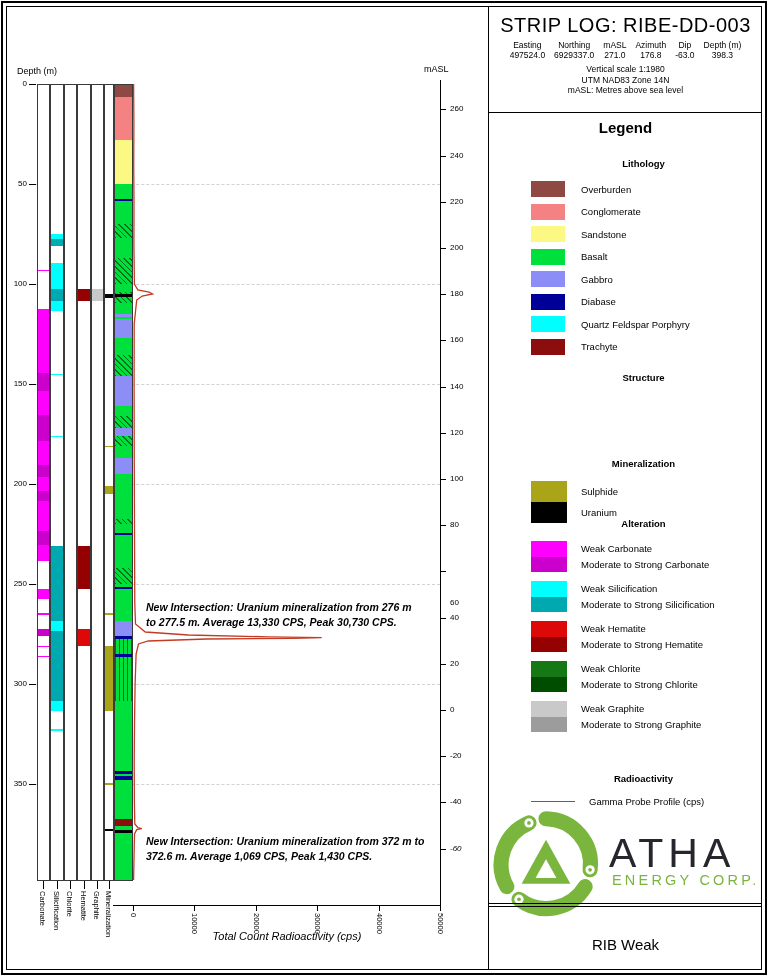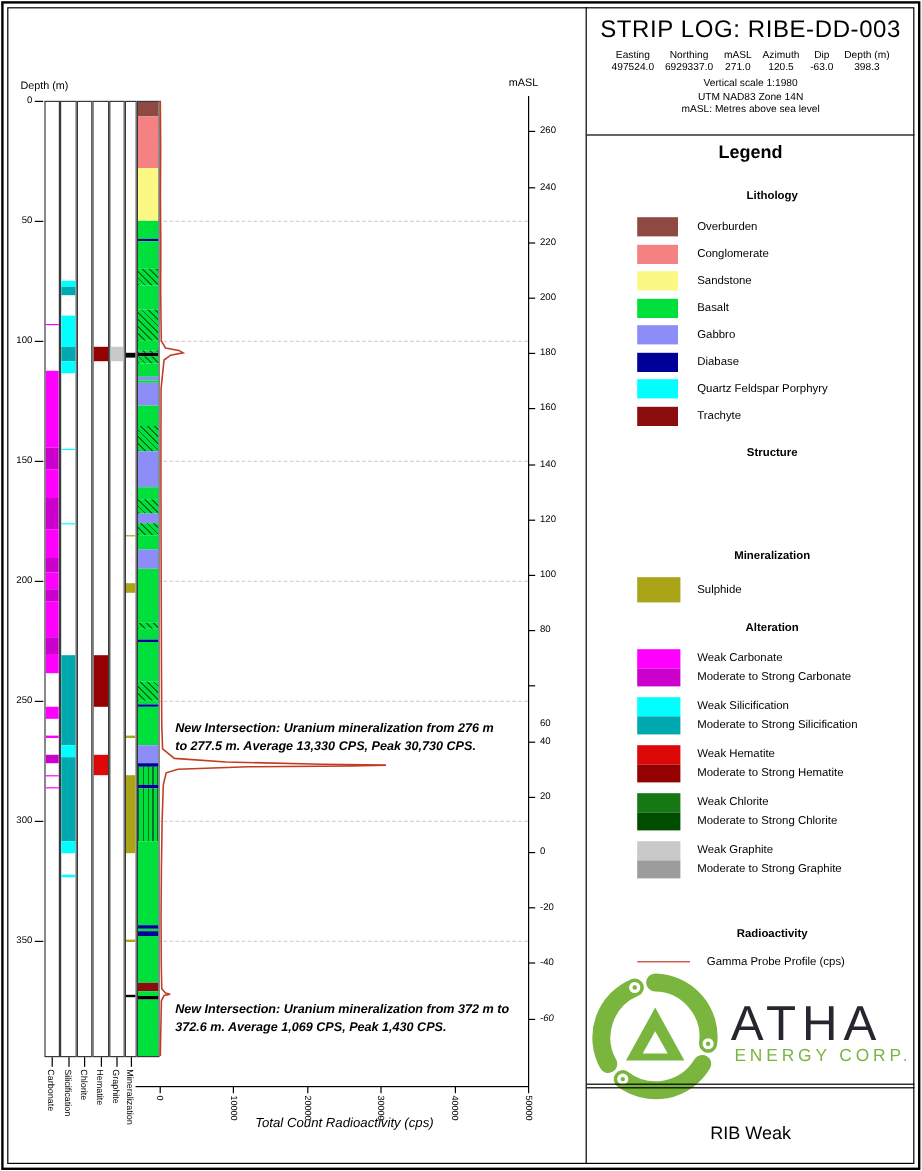--- a/index.html
+++ b/index.html
@@ -266,21 +266,21 @@
         <div class="hd-field">
           <div>Northing</div>
           <div>6929337.0</div>
         </div>
         <div class="hd-field">
           <div>mASL</div>
           <div>271.0</div>
         </div>
         <div class="hd-field">
           <div>Azimuth</div>
-          <div>120.5</div>
+          <div>176.8</div>
         </div>
         <div class="hd-field">
           <div>Dip</div>
           <div>-63.0</div>
         </div>
         <div class="hd-field">
           <div>Depth (m)</div>
           <div>398.3</div>
         </div>
       </div>
@@ -334,20 +334,24 @@
     <div class="sec" style="top:366px;" id="struct-sec">
       <div class="sec-h">Structure</div>
     </div>
 
     <div class="sec" style="top:452px;" id="min-sec">
       <div class="sec-h">Mineralization</div>
       <div id="min-items">
           <div class="mrow">
             <div class="sw" style="background: rgb(169, 164, 24);"></div>
             <div class="llab">Sulphide</div>
+          </div>
+          <div class="mrow">
+            <div class="sw" style="background: rgb(0, 0, 0);"></div>
+            <div class="llab">Uranium</div>
           </div>
         </div>
     </div>
 
     <div class="sec" style="top:512px;" id="alt-sec">
       <div class="sec-h">Alteration</div>
       <div id="alt-items">
           <div class="agrp">
             <div class="aswatch">
               <div style="background: rgb(255, 0, 255);"></div>

